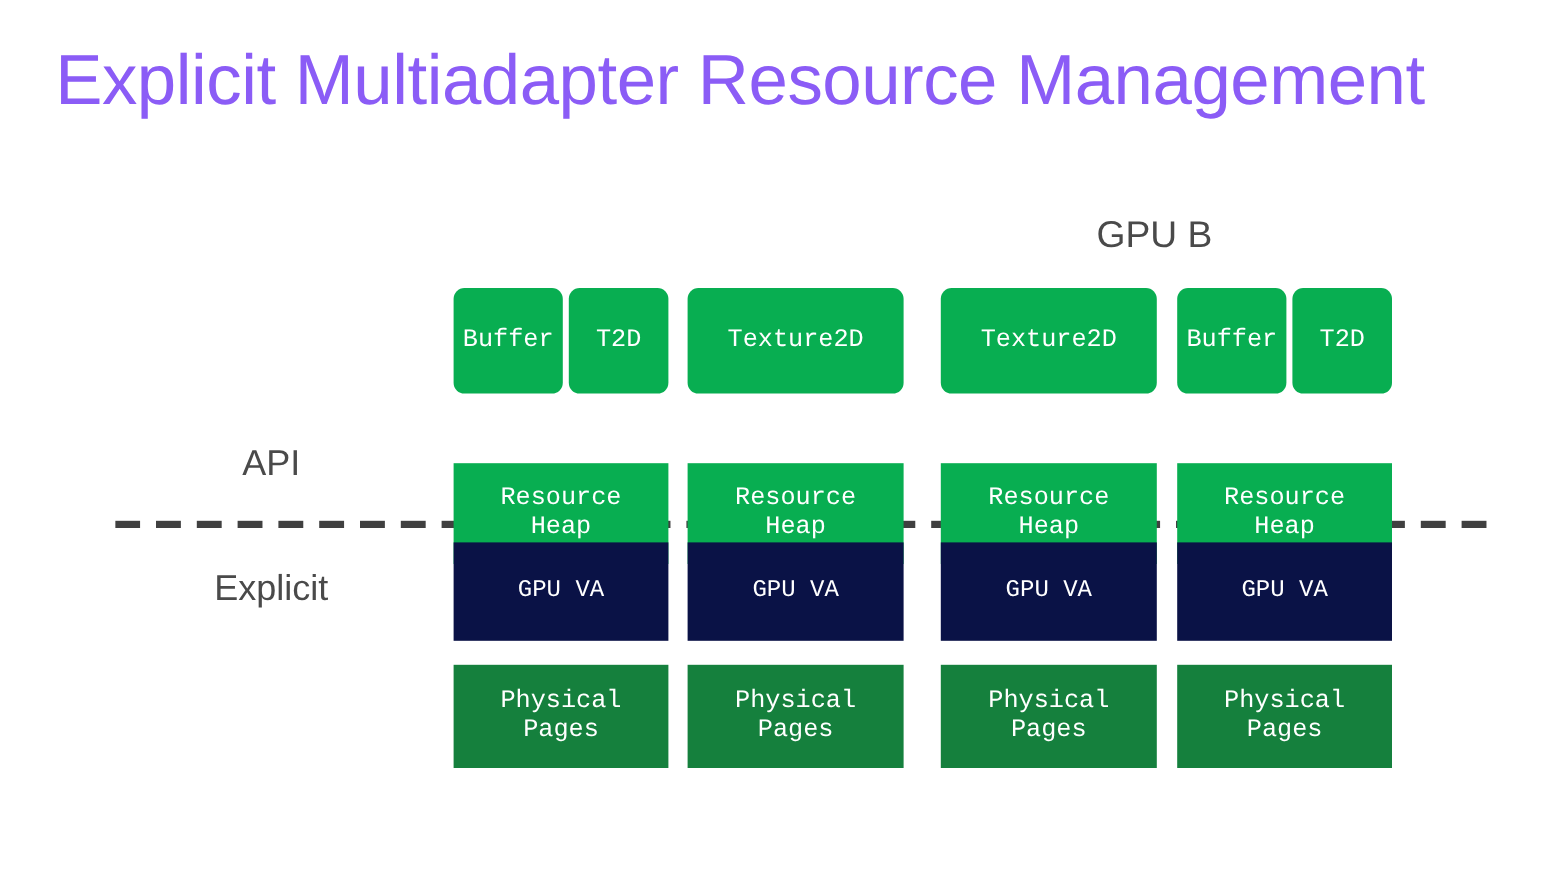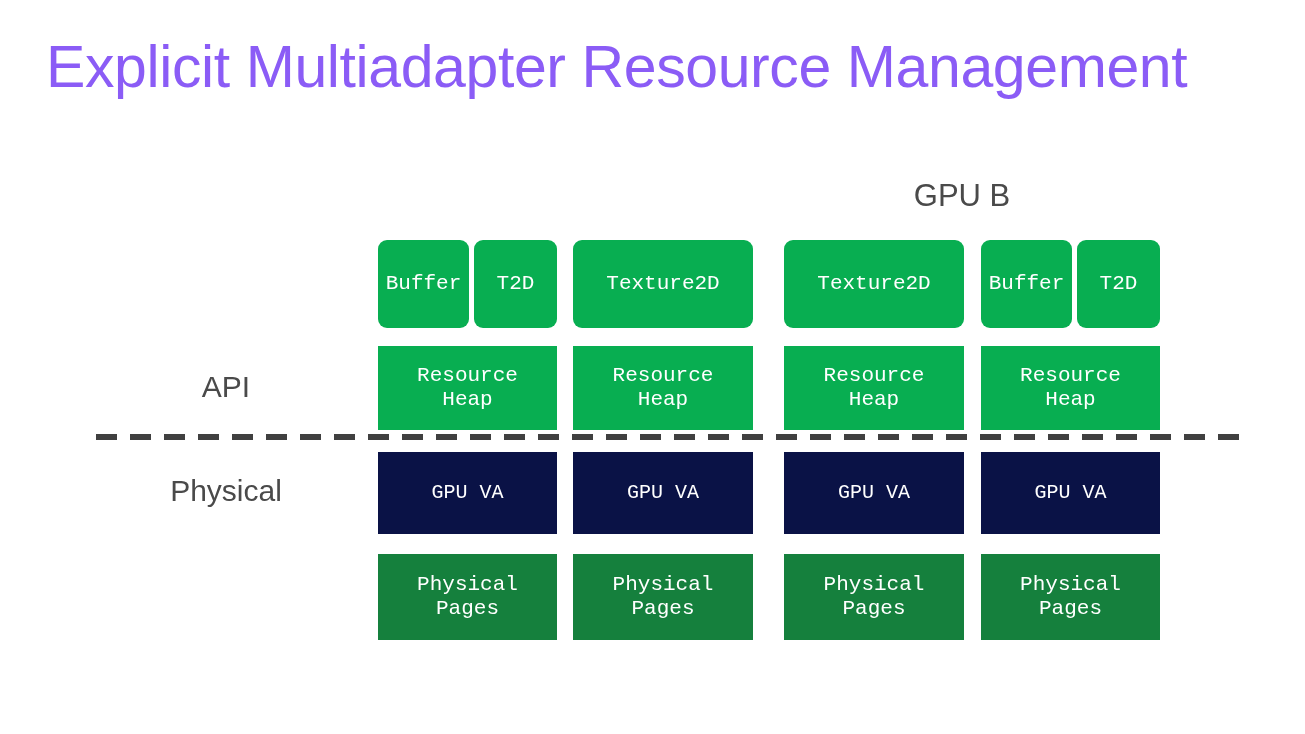--- a/index.html
+++ b/index.html
@@ -86,37 +86,37 @@
     box-sizing: border-box;
     padding: 0 4px;
     font-family: Liberation Mono, monospace;
   }
   .box.green   { background: #08AE51; }
   .box.navy    { background: #0A1246; }
   .box.gray    { background: #15803d; }
   .box.rounded { border-radius: 9px; }
 
   .row-resource { font-size: 21px; }
-  .row-heap     { font-size: 21px; }
+  .row-heap     { font-size: 21px; margin-top: 40px; }
   .row-va       { font-size: 20px; }
   .row-pages    { font-size: 21px; }
 </style>
 </head>
 <body>
 
 <div id="slide">
 
   <div id="slide-title">Explicit Multiadapter Resource Management</div>
 
 
   <div class="gpu-header" id="gpu-b-header">GPU B</div>
 
   <div class="side-label" id="label-api">API</div>
 
-  <div class="side-label" id="label-hardware">Physical</div>
+  <div class="side-label" id="label-hardware">Explicit</div>
 
   <div id="api-hw-divider"></div>
 
   <div id="row-resources"></div>
   <div id="row-heaps"></div>
   <div id="row-va"></div>
   <div id="row-pages"></div>
 
 <div class="box green rounded row-resource" style="left: 378px; top: 240px; width: 91px; height: 88px;">Buffer</div>
     <div class="box green rounded row-resource" style="left: 474px; top: 240px; width: 83px; height: 88px;">T2D</div>

